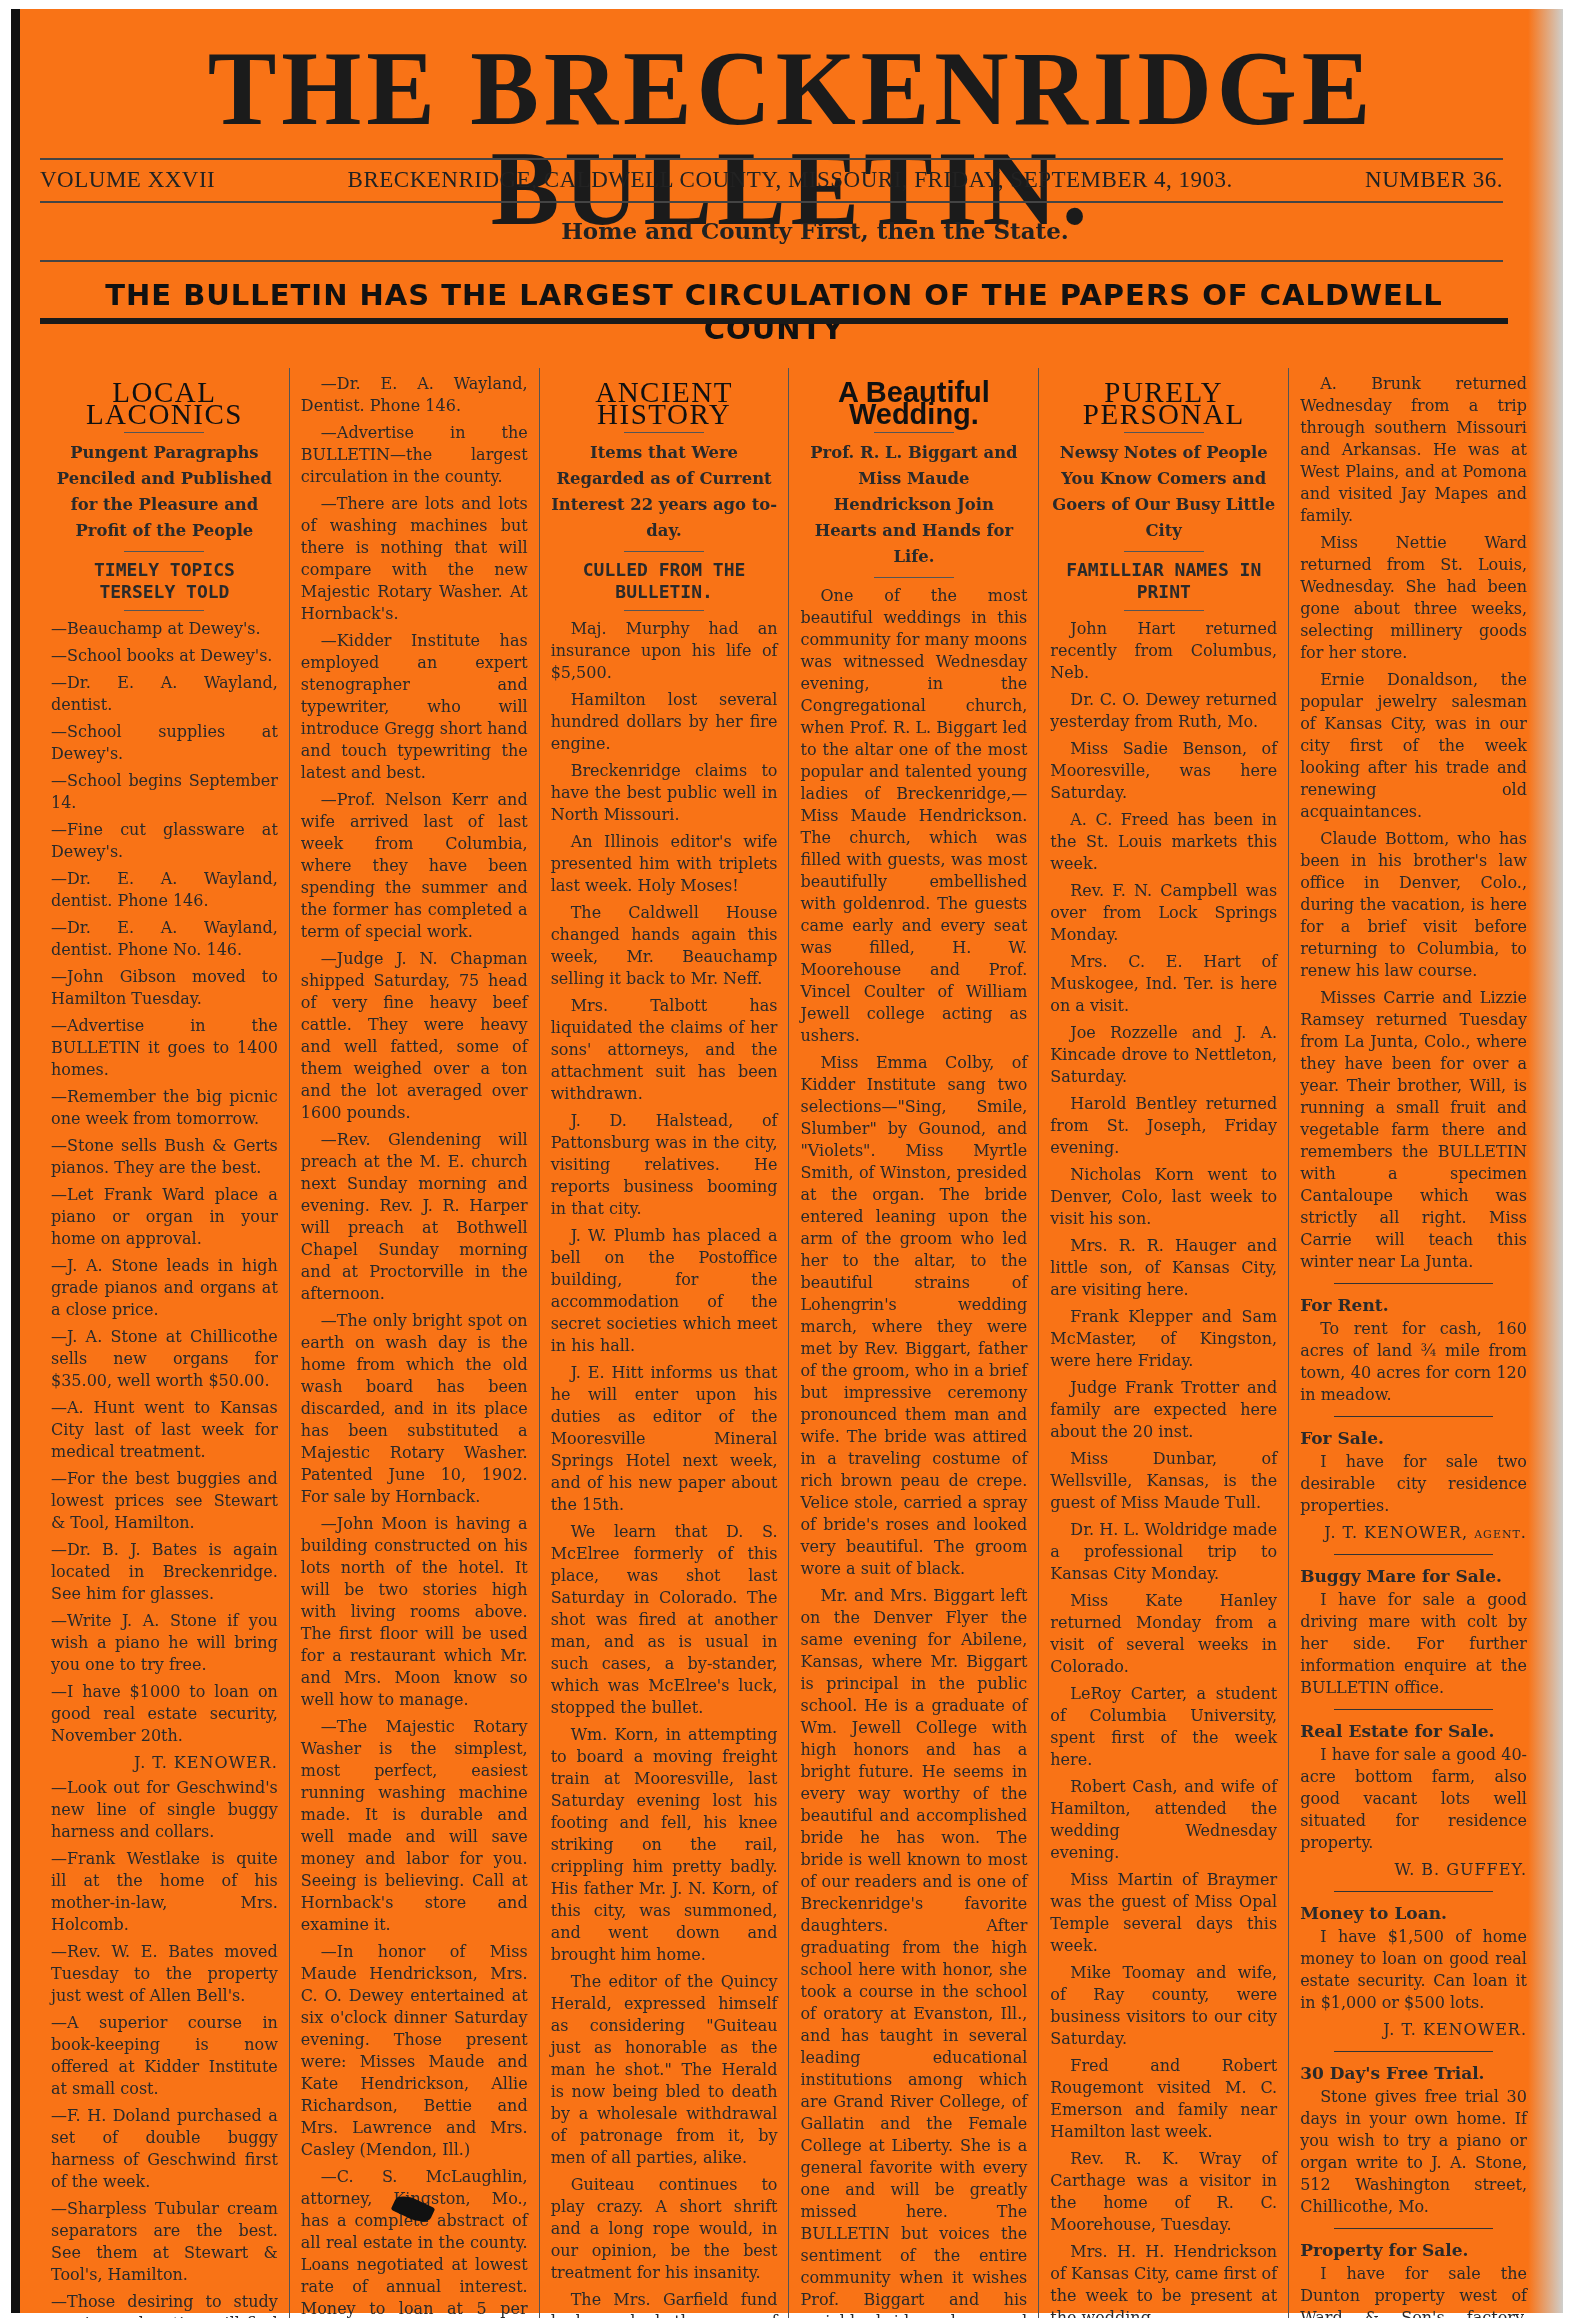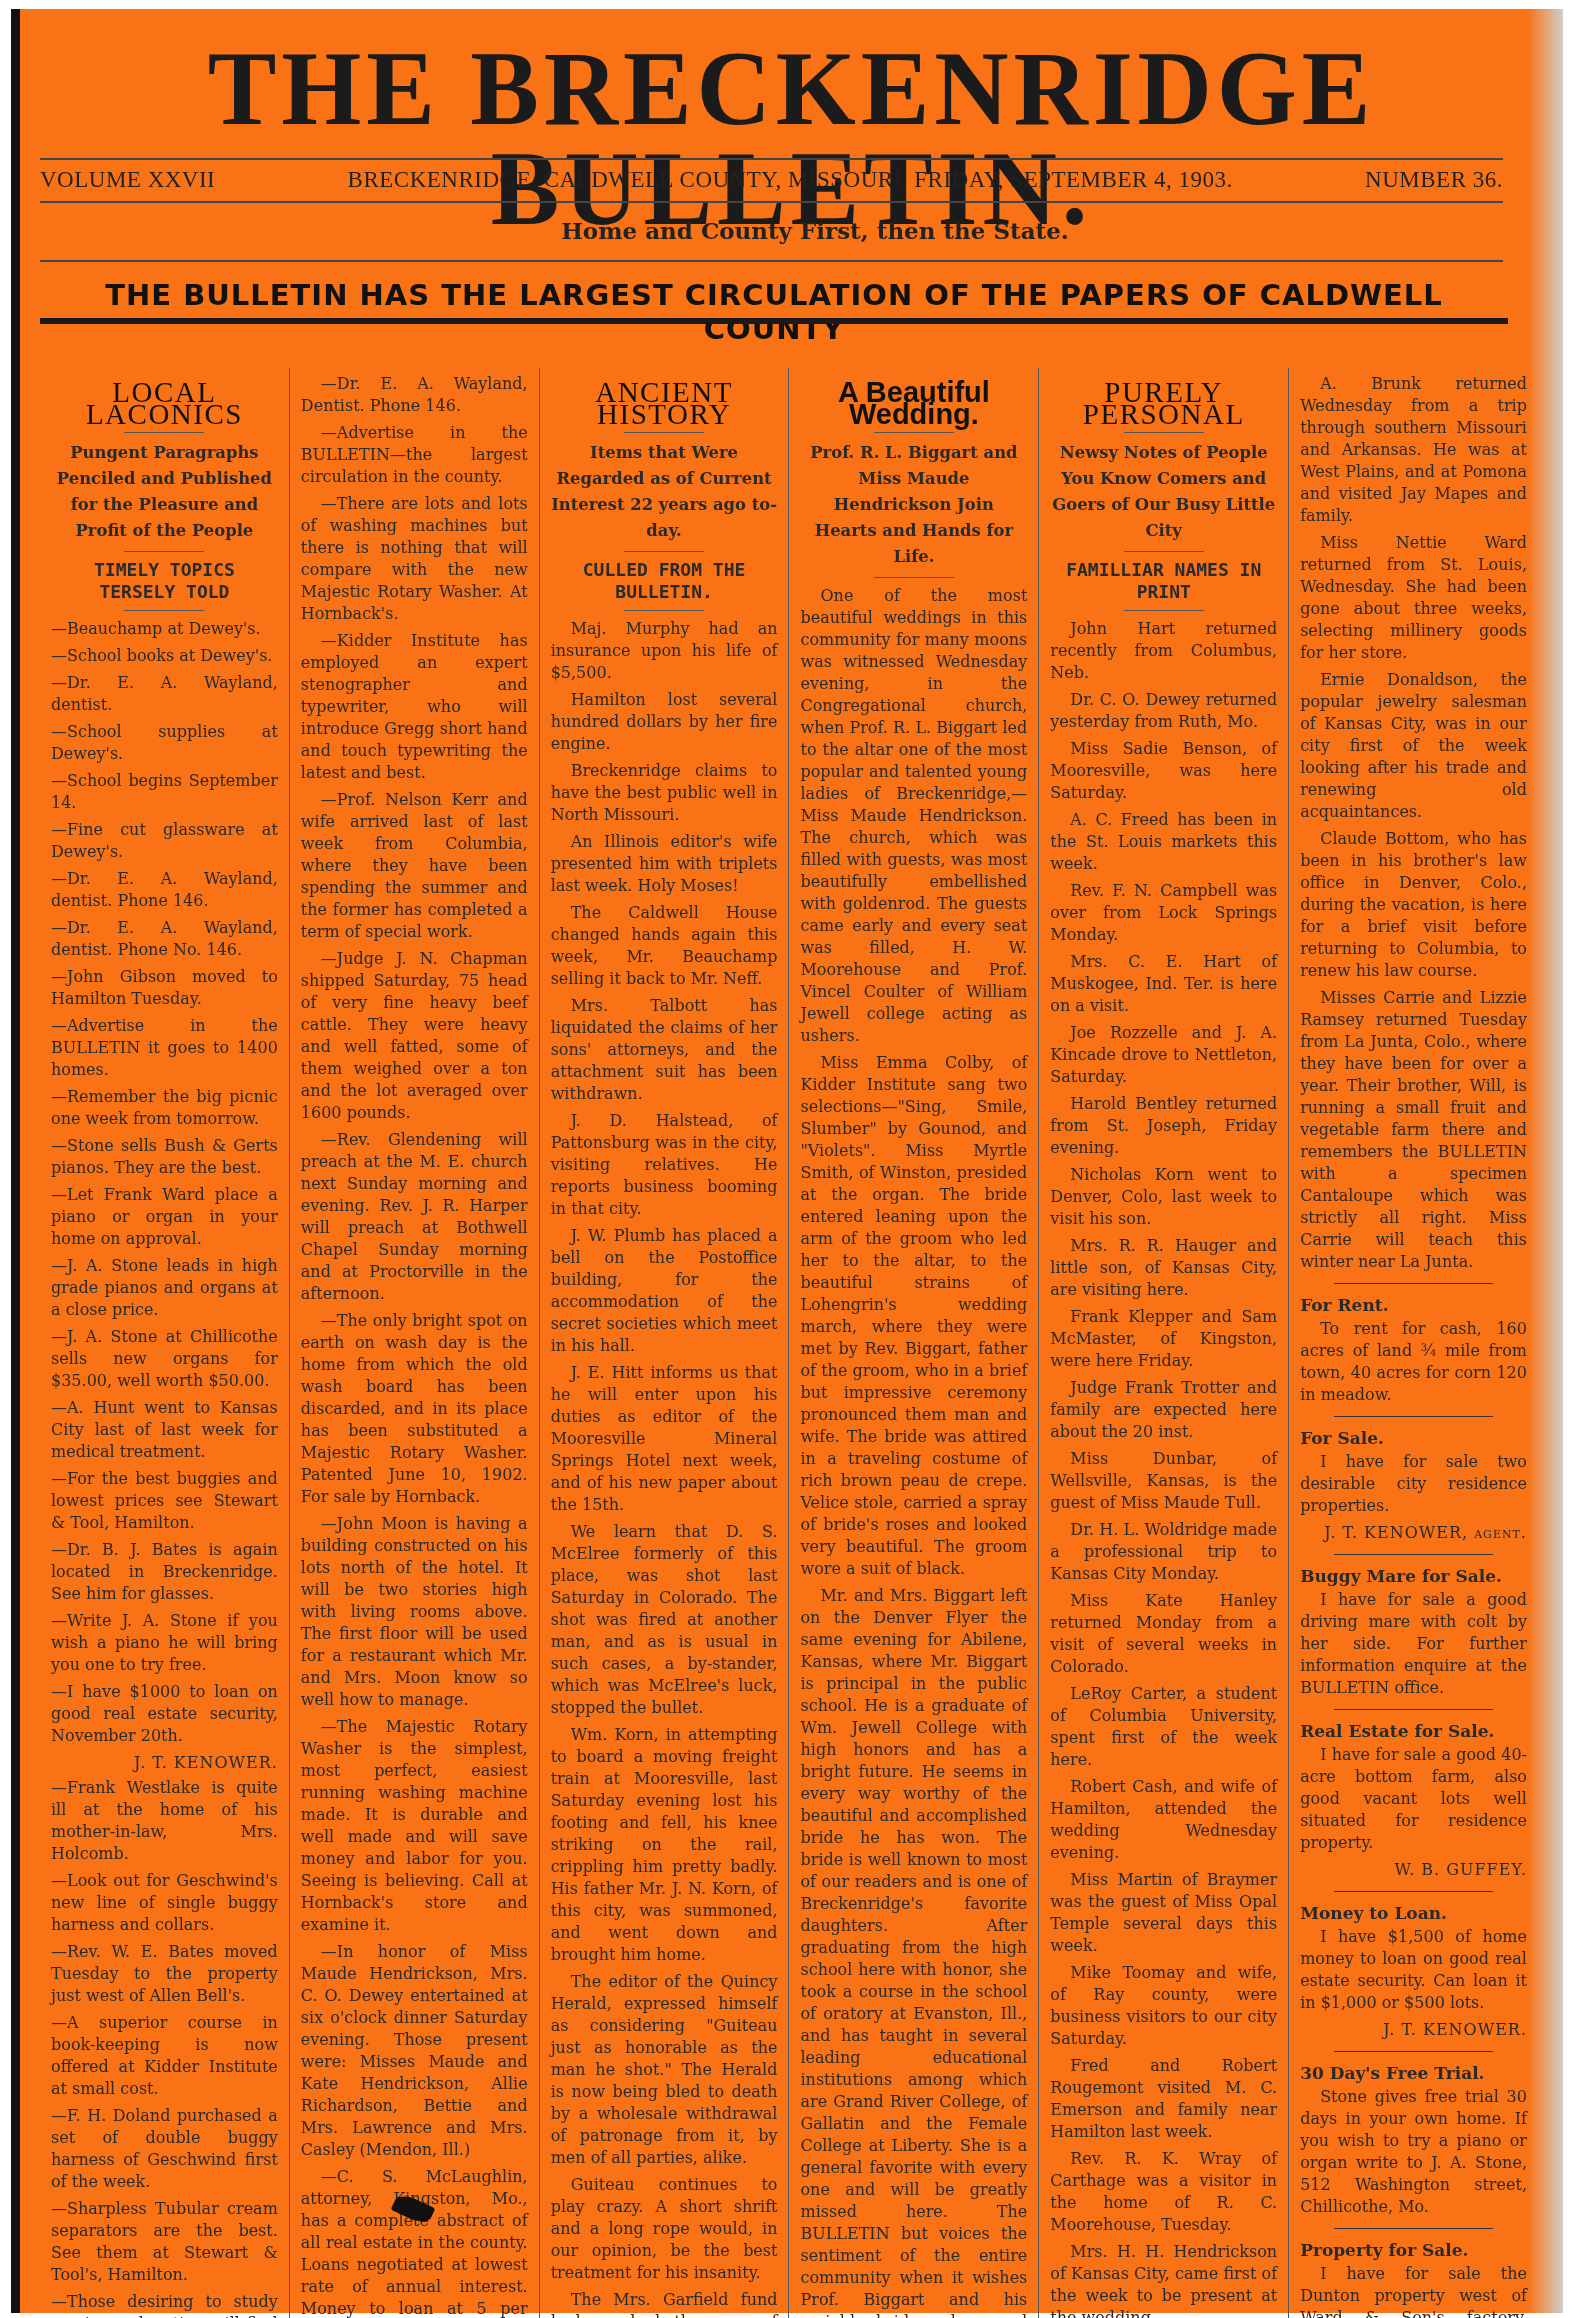--- a/index.html
+++ b/index.html
@@ -111,22 +111,22 @@
           <p class="item local">—J. A. Stone leads in high grade pianos and organs at a close price.</p>
           <p class="item local">—J. A. Stone at Chillicothe sells new organs for $35.00, well worth $50.00.</p>
           <p class="item local">—A. Hunt went to Kansas City last of last week for medical treatment.</p>
           <p class="item local">—For the best buggies and lowest prices see Stewart &amp; Tool, Hamilton.</p>
           <p class="item local">—Dr. B. J. Bates is again located in Breckenridge. See him for glasses.</p>
           <p class="item local">—Write J. A. Stone if you wish a piano he will bring you one to try free.</p>
           <p class="item local">—I have $1000 to loan on good real estate security, November 20th.</p>
         </div>
       <div class="sig">J. T. KENOWER.</div>
       <div id="col1-items2">
+          <p class="item local">—Look out for Geschwind's new line of single buggy harness and collars.</p>
           <p class="item local">—Frank Westlake is quite ill at the home of his mother-in-law, Mrs. Holcomb.</p>
-          <p class="item local">—Look out for Geschwind's new line of single buggy harness and collars.</p>
           <p class="item local">—Rev. W. E. Bates moved Tuesday to the property just west of Allen Bell's.</p>
           <p class="item local">—A superior course in book-keeping is now offered at Kidder Institute at small cost.</p>
           <p class="item local">—F. H. Doland purchased a set of double buggy harness of Geschwind first of the week.</p>
           <p class="item local">—Sharpless Tubular cream separators are the best. See them at Stewart &amp; Tool's, Hamilton.</p>
           <p class="item local">—Those desiring to study music or elocution will find superior advantages at the Kidder Institute.</p>
         </div>
     </div>
 
     <div class="col">
       <div id="col2-items">

